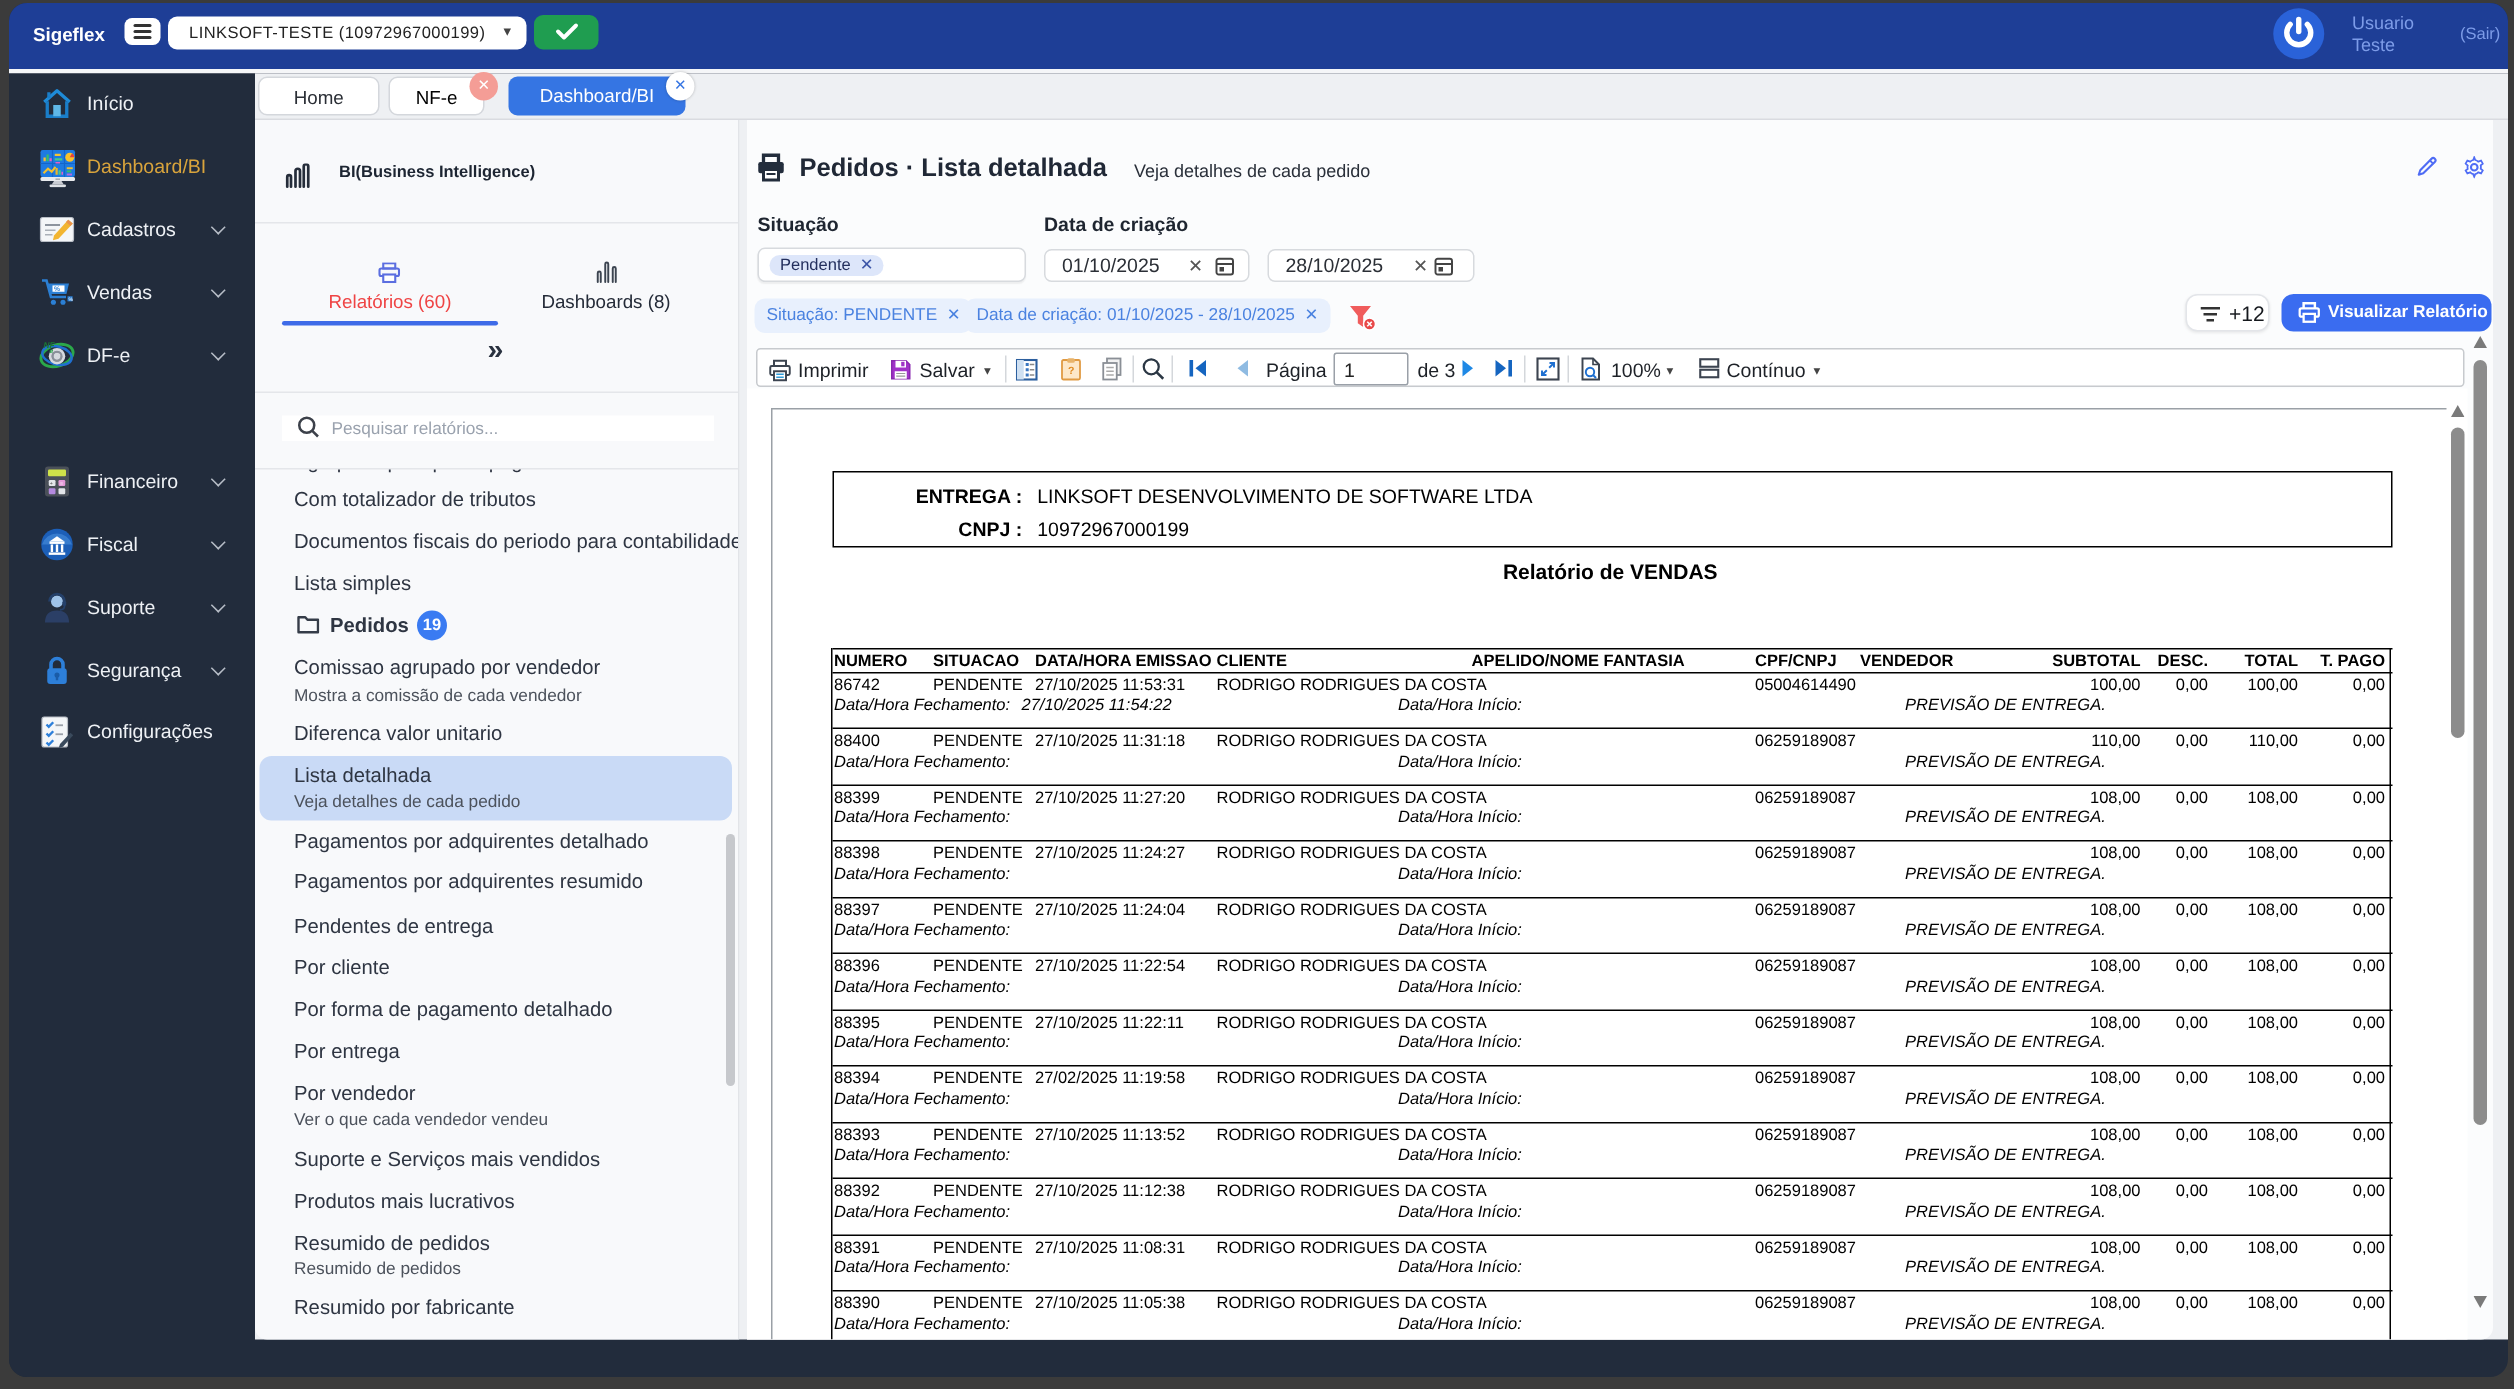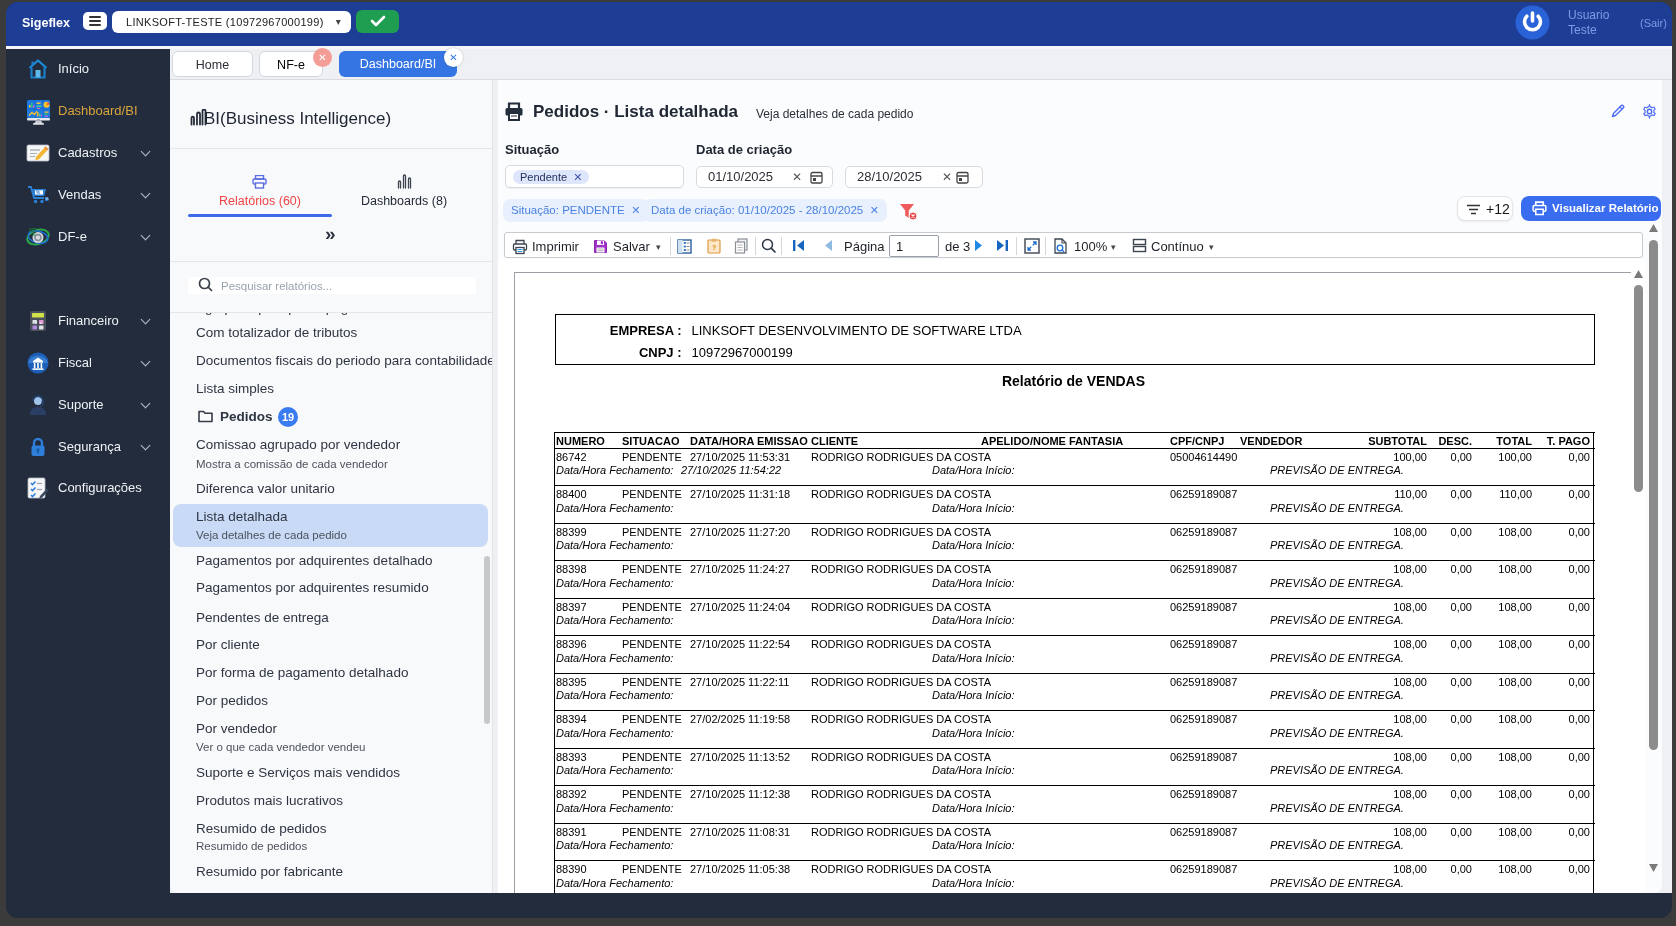--- a/index.html
+++ b/index.html
@@ -215,21 +215,21 @@
       <div class="tab" style="left:2px;width:81px;background:#fff;border:1px solid #d4d7dc;color:#2b2f36">Home</div>
       <div class="tab" style="left:89px;width:64px;background:#fff;border:1px solid #d4d7dc;color:#000000">NF-e</div>
       <div class="abs" style="left:143px;top:-1px;width:19px;height:19px;border-radius:50%;background:#f49d96;color:#fff;font-size:10px;text-align:center;line-height:19px;z-index:3">✕</div>
       <div class="tab" style="left:169px;width:118px;background:#3575e3;color:#fff">Dashboard/BI</div>
       <div class="abs" style="left:274px;top:-1px;width:19px;height:19px;border-radius:50%;background:#fff;box-shadow:0 0 2px rgba(0,0,0,0.25);color:#3575e3;font-size:10px;text-align:center;line-height:19px;z-index:3">✕</div>
     </div>
     <div id="lpanel">
       <svg class="abs" style="left:20px;top:29px" width="17" height="17" viewBox="0 0 17 17">
             <path d="M1.5 15.5 V9 a1 1 0 0 1 2.5 0 V15.5 M7 15.5 V5 a1.3 1.3 0 0 1 3 0 V15.5 M12.5 15.5 V2 a1.3 1.3 0 0 1 3 0 V15.5" fill="none" stroke="#252d3a" stroke-width="1.8" stroke-linecap="round"></path>
           </svg>
-      <div class="abs" style="left:34px;top:29px;font-size:17px;font-weight:normal;color:#1d2532">BI(Business Intelligence)</div>
+      <div class="abs" style="left:56px;top:29px;font-size:11px;font-weight:bold;color:#1d2532">BI(Business Intelligence)</div>
       <div class="abs" style="left:0;top:68px;width:322px;height:1px;background:#e4e6ea"></div>
       <svg class="abs" style="left:82px;top:95px" width="15" height="14" viewBox="0 0 15 14">
             <rect x="3.5" y="0.5" width="8" height="3.5" fill="none" stroke="#5b6ee0" stroke-width="1.4"></rect>
             <rect x="1" y="4" width="13" height="5" rx="1.2" fill="none" stroke="#5b6ee0" stroke-width="1.4"></rect>
             <rect x="3.5" y="8" width="8" height="5" fill="#fff" stroke="#5b6ee0" stroke-width="1.4"></rect>
           </svg>
       <div class="abs" style="left:30px;top:114px;width:120px;text-align:center;font-size:12.5px;color:#ef4444">Relatórios (60)</div>
       <div class="abs" style="left:18px;top:134px;width:144px;height:3px;background:#3e6be8;border-radius:2px"></div>
       <svg class="abs" style="left:227px;top:94px" width="15" height="15" viewBox="0 0 15 15">
             <path d="M1.5 14 V8 a0.9 0.9 0 0 1 2 0 V14 M6.5 14 V2 a0.9 0.9 0 0 1 2 0 V14 M11.5 14 V5 a0.9 0.9 0 0 1 2 0 V14" fill="none" stroke="#3c4450" stroke-width="1.3" stroke-linecap="round"></path>
@@ -258,21 +258,21 @@
         <div class="lsub" style="top:145px">Mostra a comissão de cada vendedor</div>
         <div class="litem" style="top:168px">Diferenca valor unitario</div>
         <div class="abs" style="left:3px;top:191px;width:315px;height:43px;background:#c9daf6;border-radius:8px"></div>
         <div class="litem" style="top:196px;z-index:2">Lista detalhada</div>
         <div class="lsub" style="top:216px;z-index:2">Veja detalhes de cada pedido</div>
         <div class="litem" style="top:240px">Pagamentos por adquirentes detalhado</div>
         <div class="litem" style="top:267px">Pagamentos por adquirentes resumido</div>
         <div class="litem" style="top:297px">Pendentes de entrega</div>
         <div class="litem" style="top:324px">Por cliente</div>
         <div class="litem" style="top:352px">Por forma de pagamento detalhado</div>
-        <div class="litem" style="top:380px">Por pedidos</div>
+        <div class="litem" style="top:380px">Por entrega</div>
         <div class="litem" style="top:408px">Por vendedor</div>
         <div class="lsub" style="top:428px">Ver o que cada vendedor vendeu</div>
         <div class="litem" style="top:452px">Suporte e Serviços mais vendidos</div>
         <div class="litem" style="top:480px">Produtos mais lucrativos</div>
         <div class="litem" style="top:508px">Resumido de pedidos</div>
         <div class="lsub" style="top:527px">Resumido de pedidos</div>
         <div class="litem" style="top:551px">Resumido por fabricante</div>
       </div>
       <div class="abs" style="left:314px;top:476px;width:6px;height:168px;background:#c6c8cc;border-radius:3px"></div>
     </div>
@@ -414,21 +414,21 @@
         <svg class="abs" style="left:627px;top:5px" width="15" height="15" viewBox="0 0 15 15">
               <rect x="1.5" y="1.5" width="12" height="5" fill="none" stroke="#3c4450" stroke-width="1.4"></rect>
               <rect x="1.5" y="8.5" width="12" height="5" fill="none" stroke="#3c4450" stroke-width="1.4"></rect>
             </svg>
         <span class="tbt" style="left:646px">Contínuo</span>
         <span class="tbt" style="left:704px;font-size:9px;color:#444;top:9px">▾</span>
       </div>
       <div id="viewer">
        <div id="paper">
         <div class="abs" style="left:39.5px;top:41px;width:1040px;height:51px;border:1.5px solid #000">
-          <span class="rp rpb" style="right:912px;top:8px;font-size:13px">EMPRESA :</span>
+          <span class="rp rpb" style="right:912px;top:8px;font-size:13px">ENTREGA :</span>
           <span class="rp" style="left:136px;top:8px;font-size:13px">LINKSOFT DESENVOLVIMENTO DE SOFTWARE LTDA</span>
           <span class="rp rpb" style="right:912px;top:30px;font-size:13px">CNPJ :</span>
           <span class="rp" style="left:136px;top:30px;font-size:13px">10972967000199</span>
         </div>
         <div class="rp rpb" style="left:0;top:100px;width:1117px;text-align:center;font-size:14px">Relatório de VENDAS</div>
         <div id="rtable">
          <div class="trow rpb" style="top:0;height:16.5px;border-top:1.3px solid #000">
           <span class="l1" style="left:1px;top:2px">NUMERO</span>
           <span class="l1" style="left:67px;top:2px">SITUACAO</span>
           <span class="l1" style="left:135px;top:2px">DATA/HORA EMISSAO</span>

